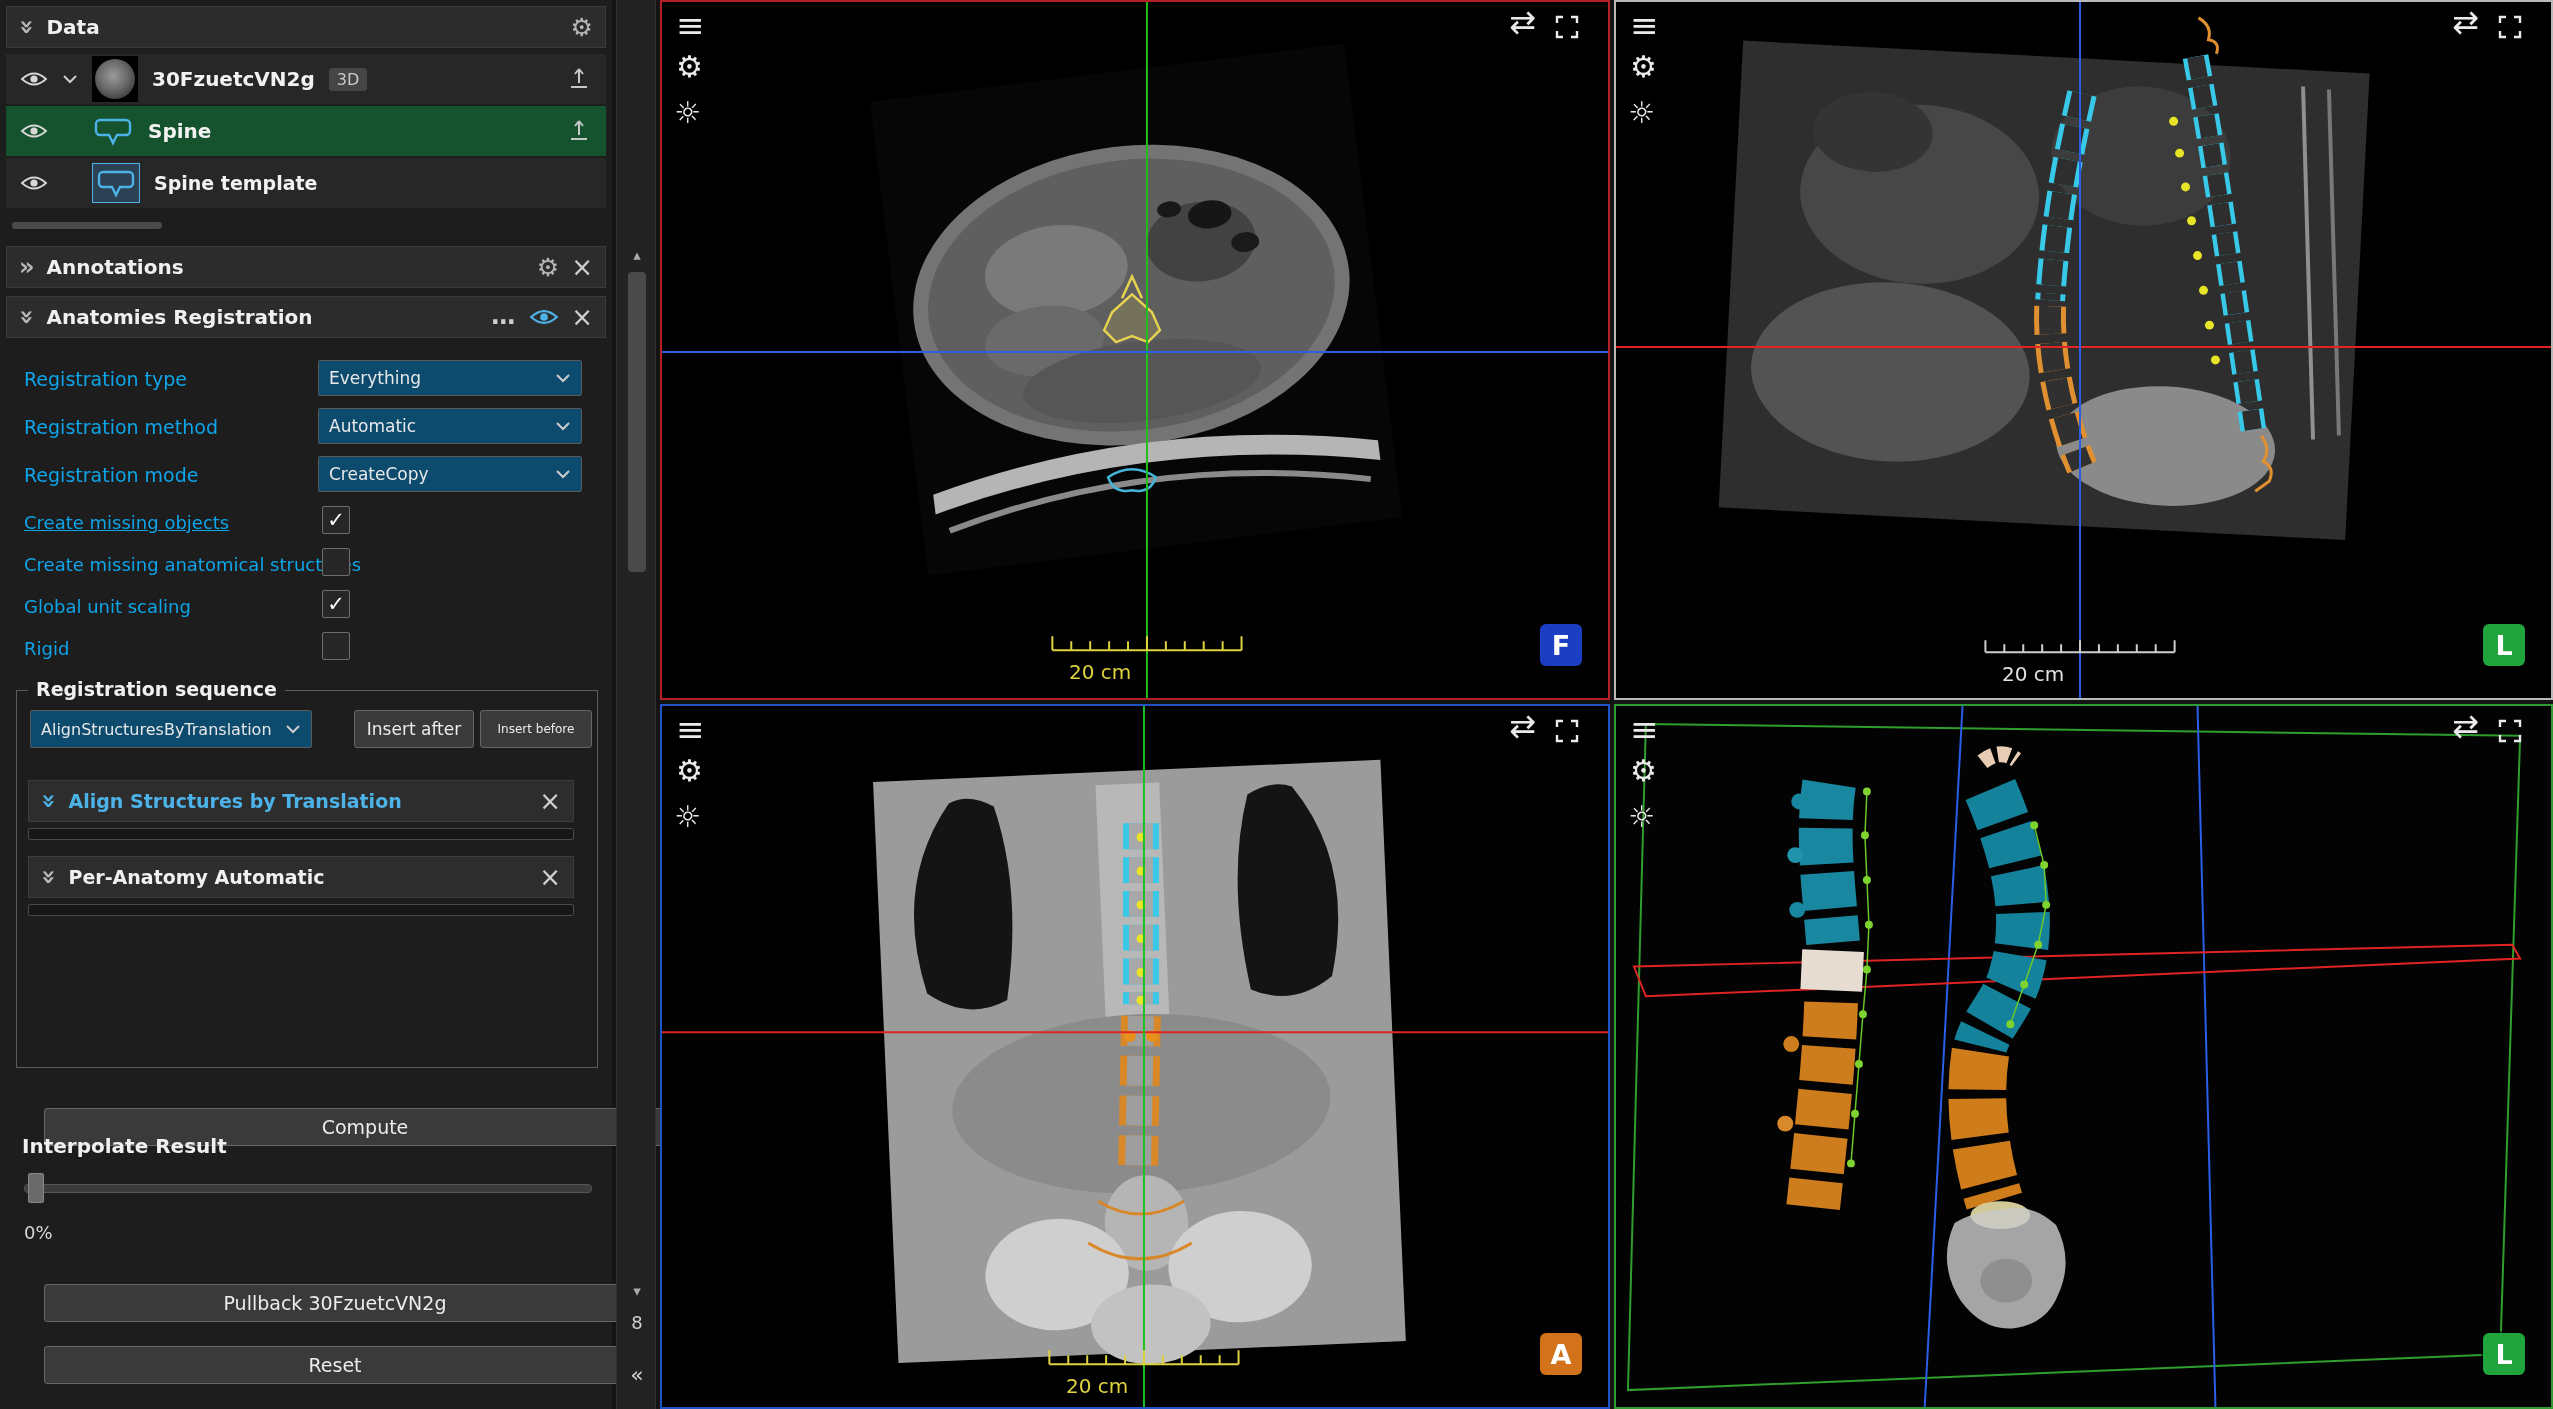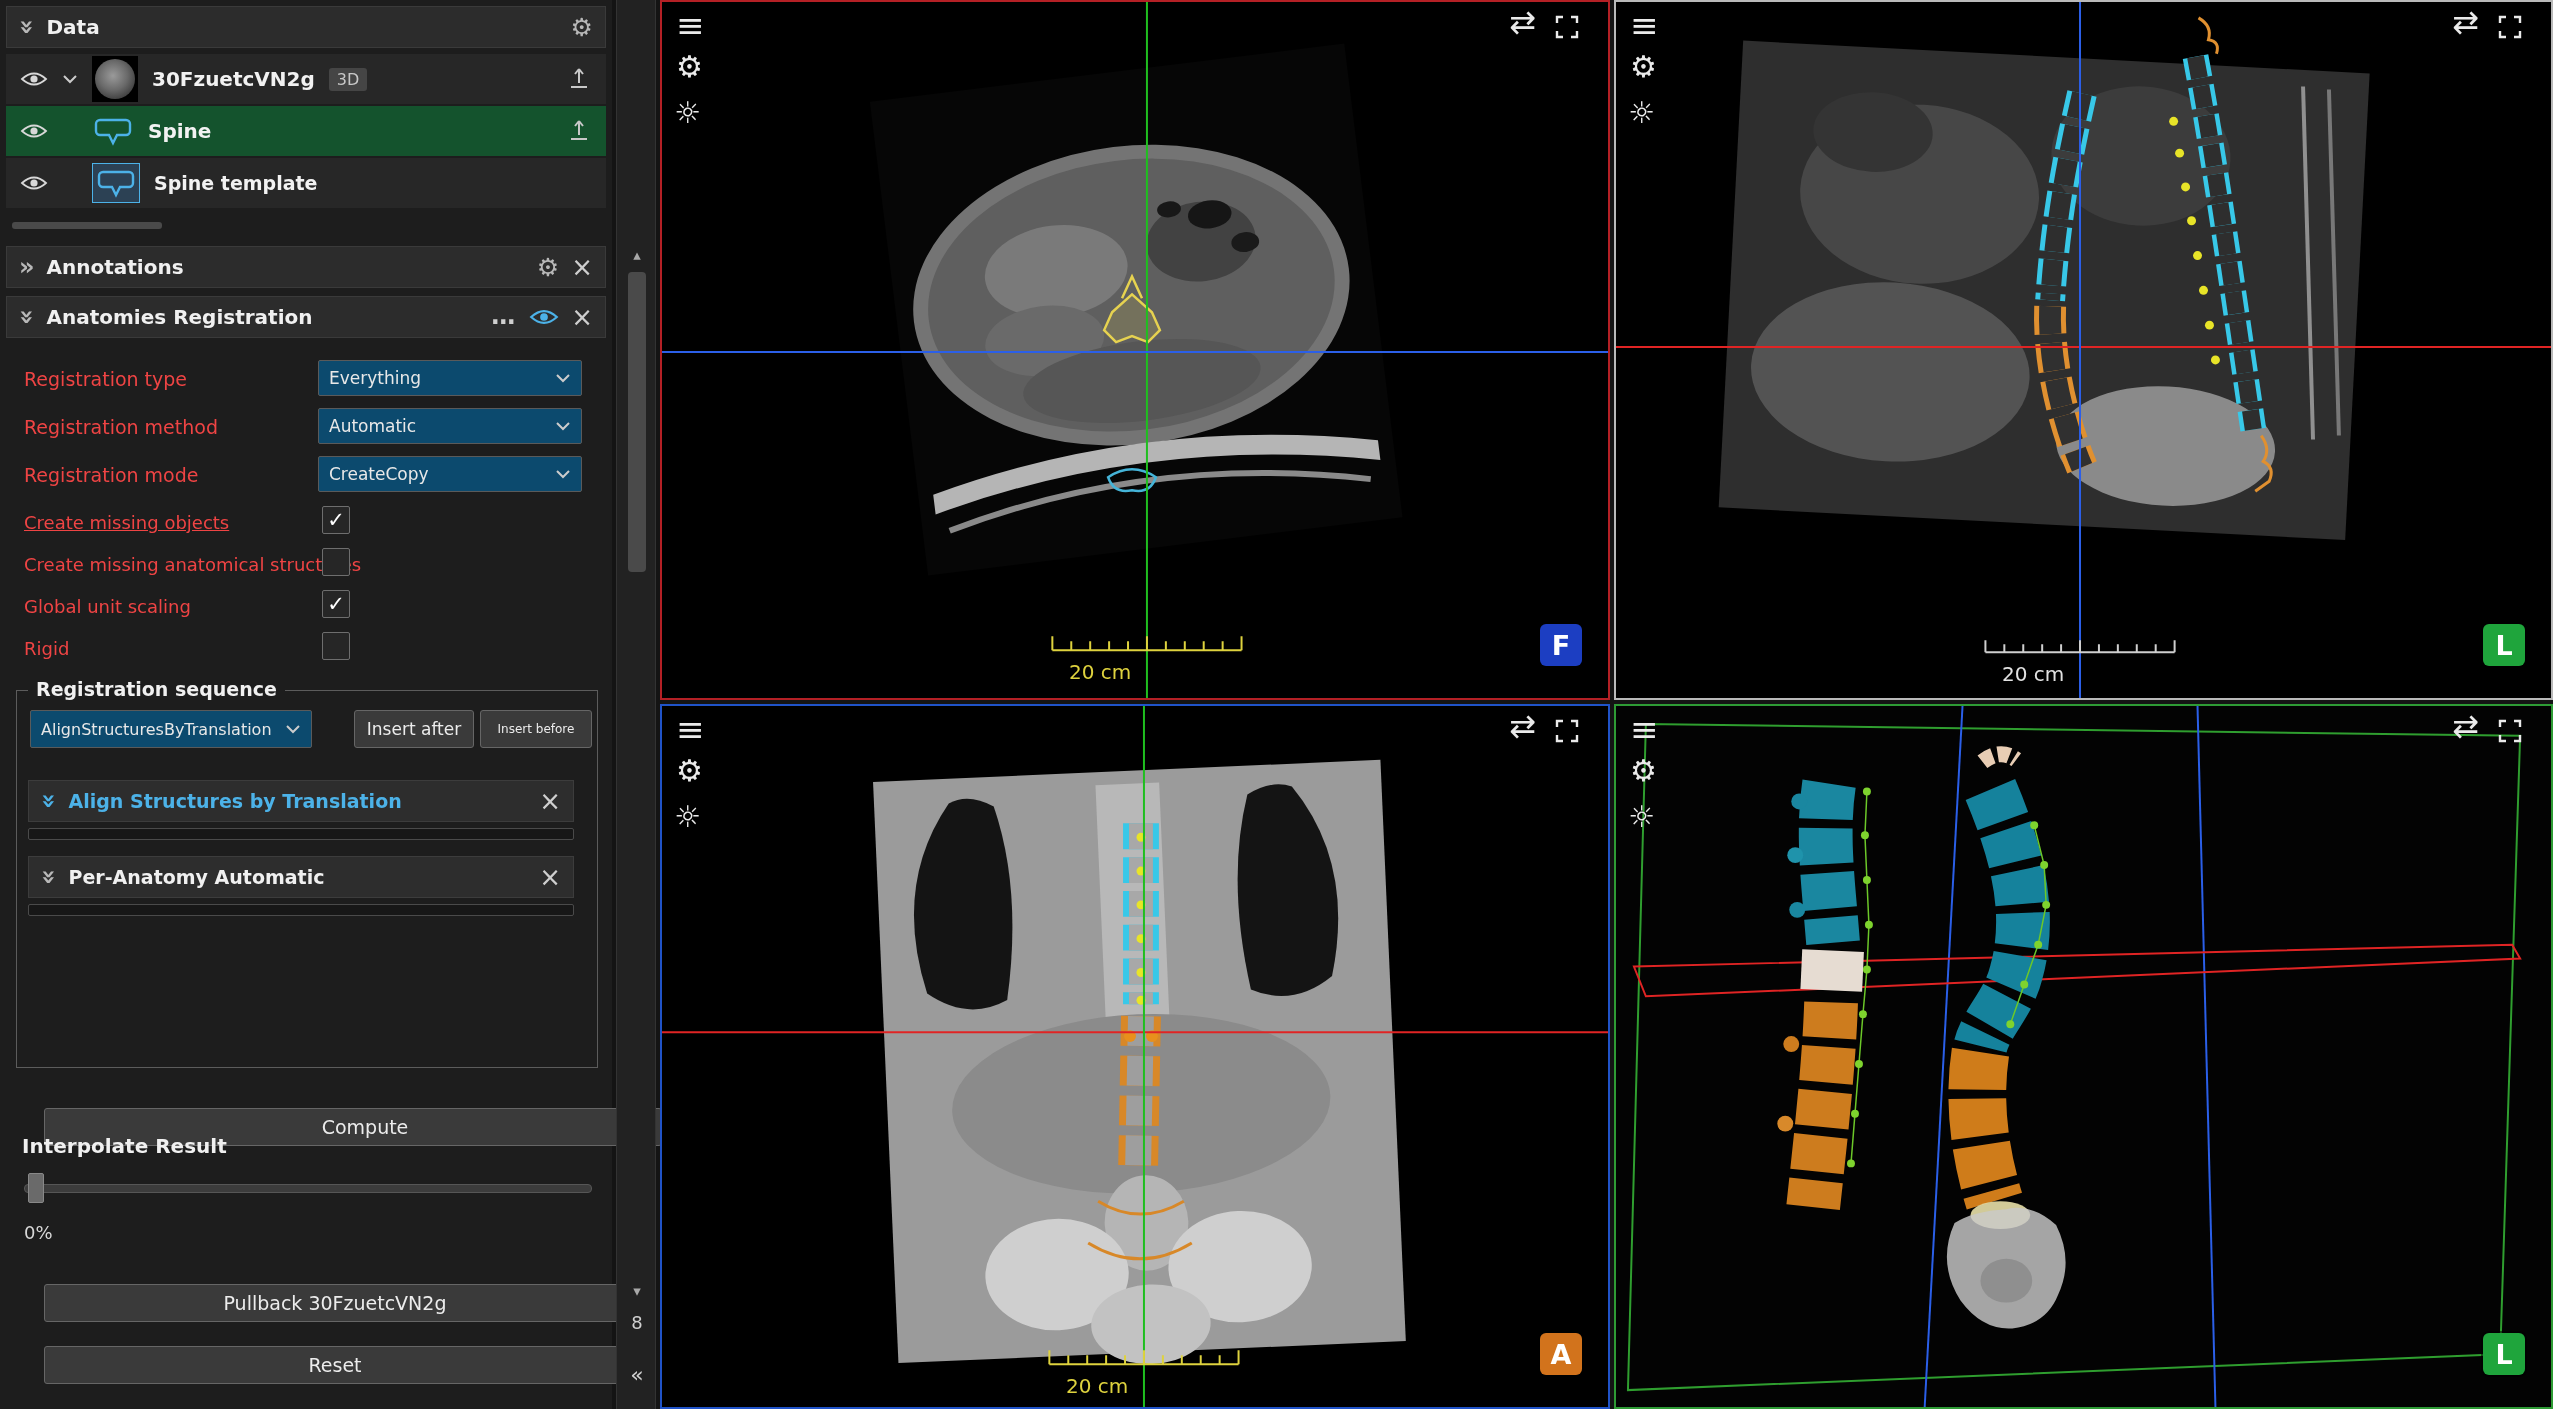--- a/index.html
+++ b/index.html
@@ -14,21 +14,21 @@
   .sp{flex:1;}
   .gear{color:#b8b8b8;font-size:25px;line-height:1;}
   .xbtn{color:#cfcfcf;font-size:26px;line-height:1;}
   .dots{color:#cfcfcf;font-size:24px;font-weight:bold;letter-spacing:2px;line-height:0.4;}
   .tree-row{position:absolute;left:6px;width:600px;height:50px;background:#272727;display:flex;align-items:center;gap:14px;padding:0 14px;}
   .tree-row.sel{background:#14532d;}
   .accent{color:#4cb2e8;}
   .row-label{font-weight:bold;font-size:20px;color:#f2f2f2;white-space:nowrap;}
   .badge3d{background:#454545;color:#c8c8c8;font-size:16px;padding:2px 8px;border-radius:3px;}
   .mlauto{margin-left:auto;}
-  .form-label{position:absolute;left:24px;font-size:19px;color:#ef4444;white-space:nowrap;}
+  .form-label{position:absolute;left:24px;font-size:19px;color:#0ea5e9;white-space:nowrap;}
   .dd{position:absolute;display:flex;align-items:center;background:#0c4a6e;border:1px solid #5a5a5a;border-radius:2px;height:36px;padding:0 10px;font-size:17px;color:#e8e8e8;white-space:nowrap;}
   .dd svg{margin-left:auto;}
   .cb{position:absolute;width:28px;height:28px;background:#262626;border:1px solid #6e6e6e;border-radius:2px;display:flex;align-items:center;justify-content:center;}
   .cb span{font-size:21px;color:#ffffff;line-height:1;}
   .btn{position:absolute;background:#3a3a3a;border:1px solid #666;border-radius:3px;display:flex;align-items:center;justify-content:center;font-size:19px;color:#ececec;white-space:nowrap;margin-left:28px;}
   .gbox{position:absolute;border:1px solid #5c5c5c;}
   .gbox-title{position:absolute;background:#1d1d1d;padding:0 8px;font-weight:bold;font-size:19px;color:#f0f0f0;white-space:nowrap;}
   .step-h{position:absolute;background:#2d2d2d;border:1px solid #3c3c3c;height:42px;display:flex;align-items:center;gap:12px;padding:0 12px;}
   .step-title{font-weight:bold;font-size:19px;white-space:nowrap;}
   .prog{position:absolute;height:12px;background:#171717;border:1px solid #4a4a4a;border-radius:2px;}

